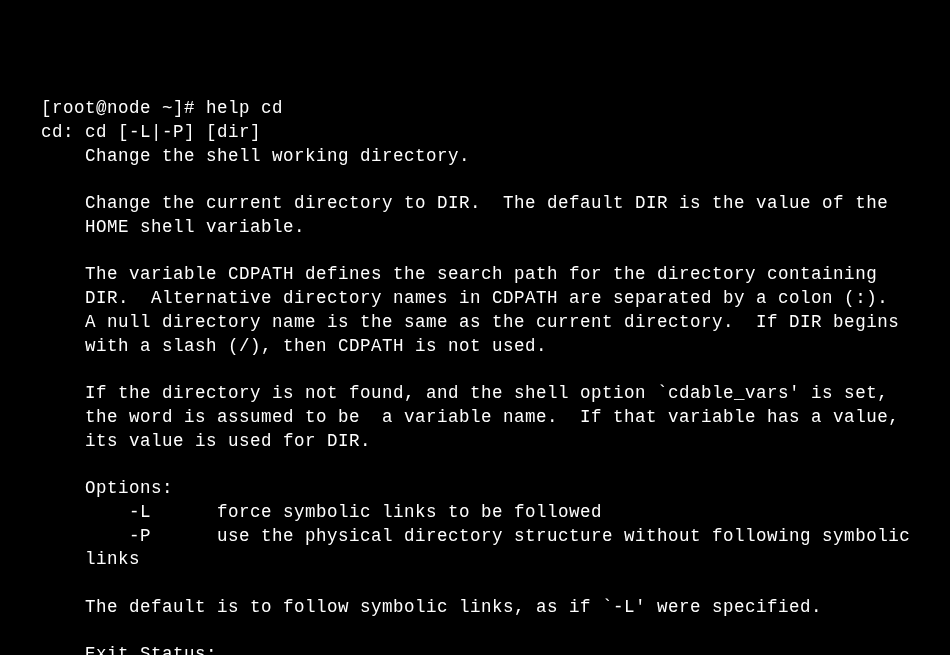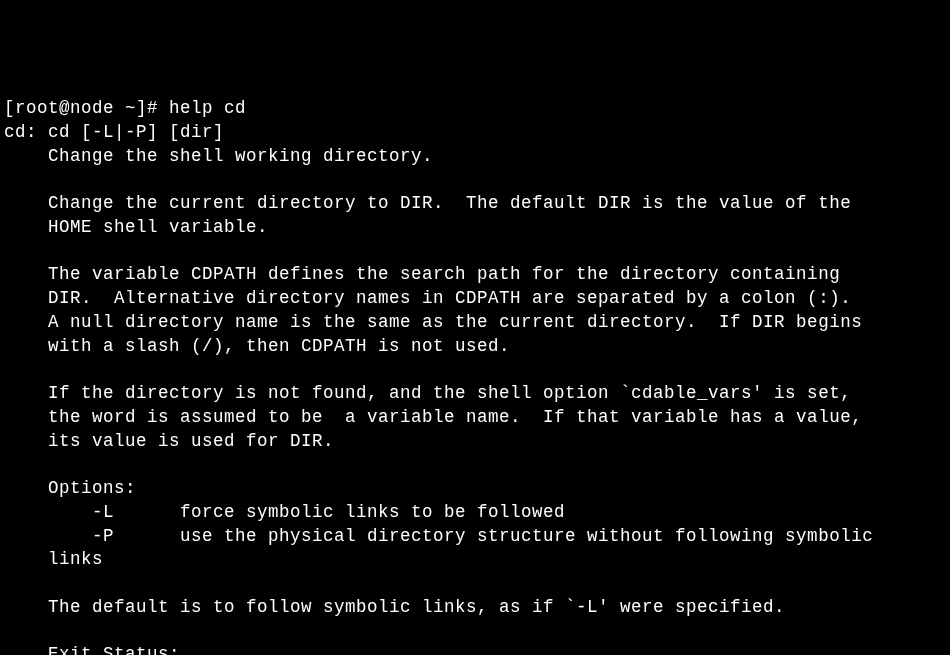--- a/index.html
+++ b/index.html
@@ -15,20 +15,21 @@
       line-height: 23.75px;
       letter-spacing: 0.5px;
       padding: 2px 4px;
       width: 950px;
       height: 655px;
       overflow: hidden;
       white-space: pre;
     }
     .terminal-line {
       display: block;
+      margin-left: 37px;
     }
   </style>
 </head>
 <body>
 
 
 
 <div id="terminal-container"><span class="terminal-line">[root@node ~]# help cd</span><span class="terminal-line">cd: cd [-L|-P] [dir]</span><span class="terminal-line">    Change the shell working directory.</span><span class="terminal-line">&nbsp;</span><span class="terminal-line">    Change the current directory to DIR.  The default DIR is the value of the</span><span class="terminal-line">    HOME shell variable.</span><span class="terminal-line">&nbsp;</span><span class="terminal-line">    The variable CDPATH defines the search path for the directory containing</span><span class="terminal-line">    DIR.  Alternative directory names in CDPATH are separated by a colon (:).</span><span class="terminal-line">    A null directory name is the same as the current directory.  If DIR begins</span><span class="terminal-line">    with a slash (/), then CDPATH is not used.</span><span class="terminal-line">&nbsp;</span><span class="terminal-line">    If the directory is not found, and the shell option `cdable_vars' is set,</span><span class="terminal-line">    the word is assumed to be  a variable name.  If that variable has a value,</span><span class="terminal-line">    its value is used for DIR.</span><span class="terminal-line">&nbsp;</span><span class="terminal-line">    Options:</span><span class="terminal-line">        -L      force symbolic links to be followed</span><span class="terminal-line">        -P      use the physical directory structure without following symbolic</span><span class="terminal-line">    links</span><span class="terminal-line">&nbsp;</span><span class="terminal-line">    The default is to follow symbolic links, as if `-L' were specified.</span><span class="terminal-line">&nbsp;</span><span class="terminal-line">    Exit Status:</span></div>
 
 

